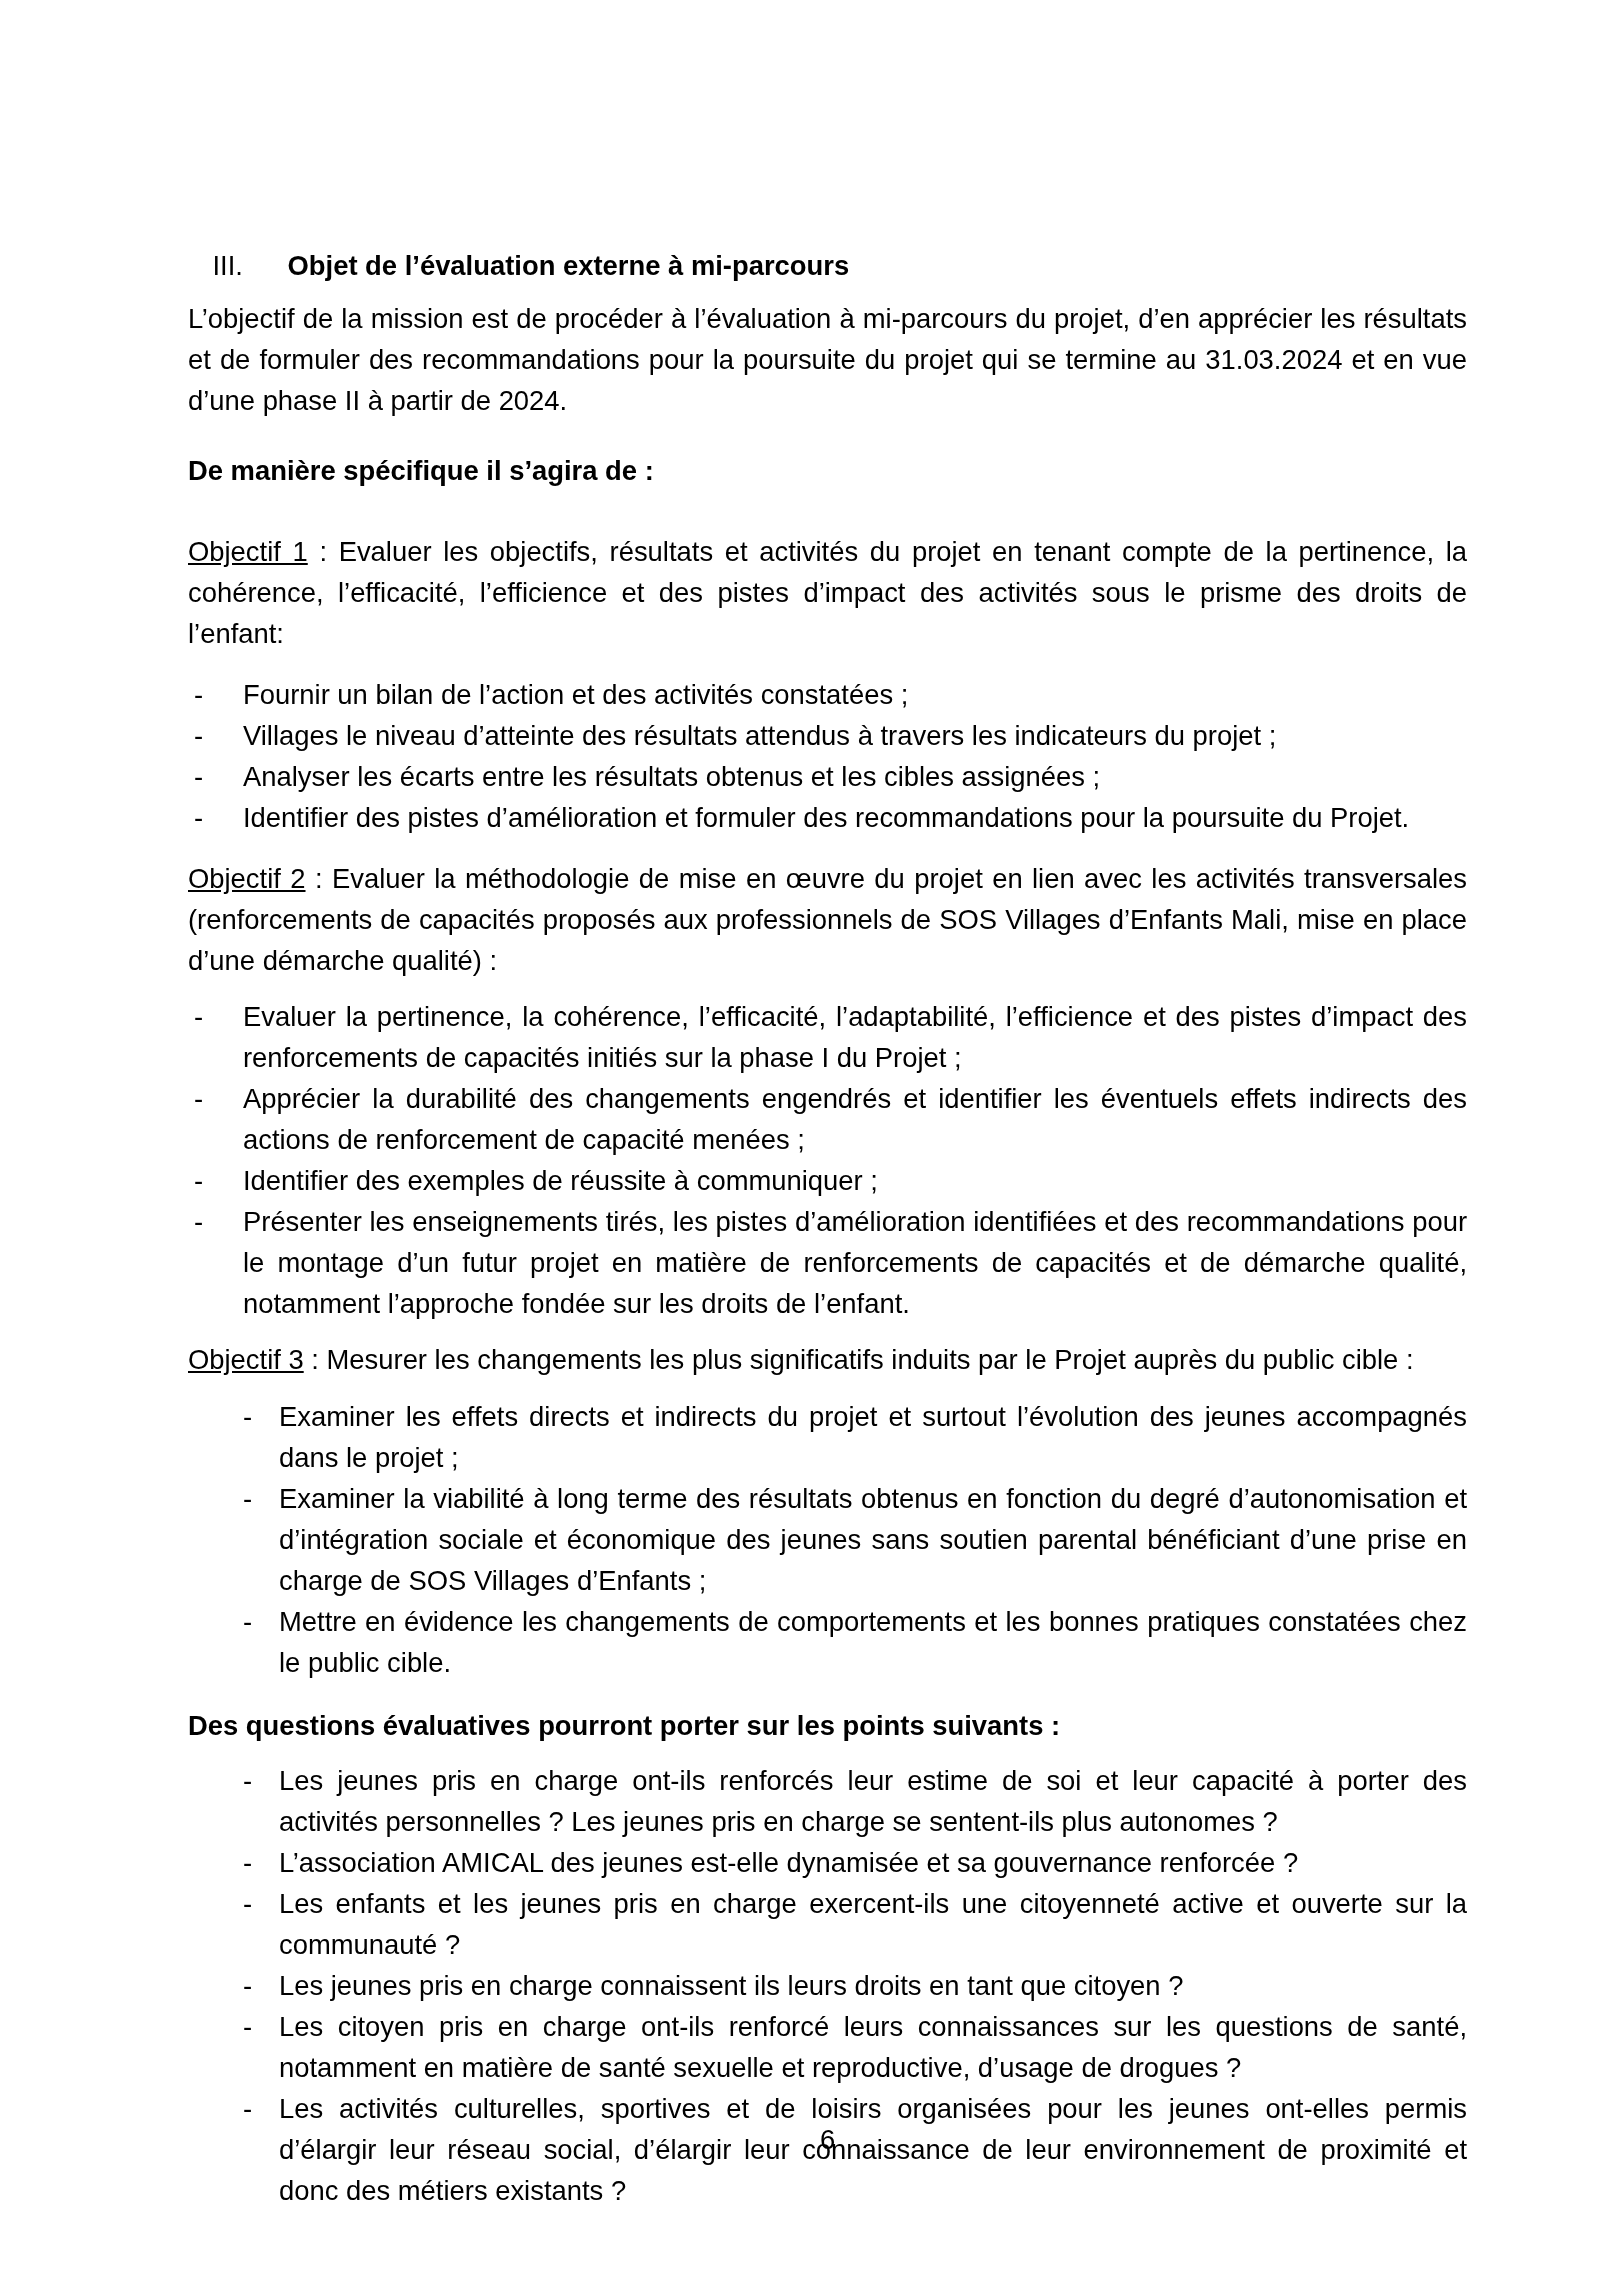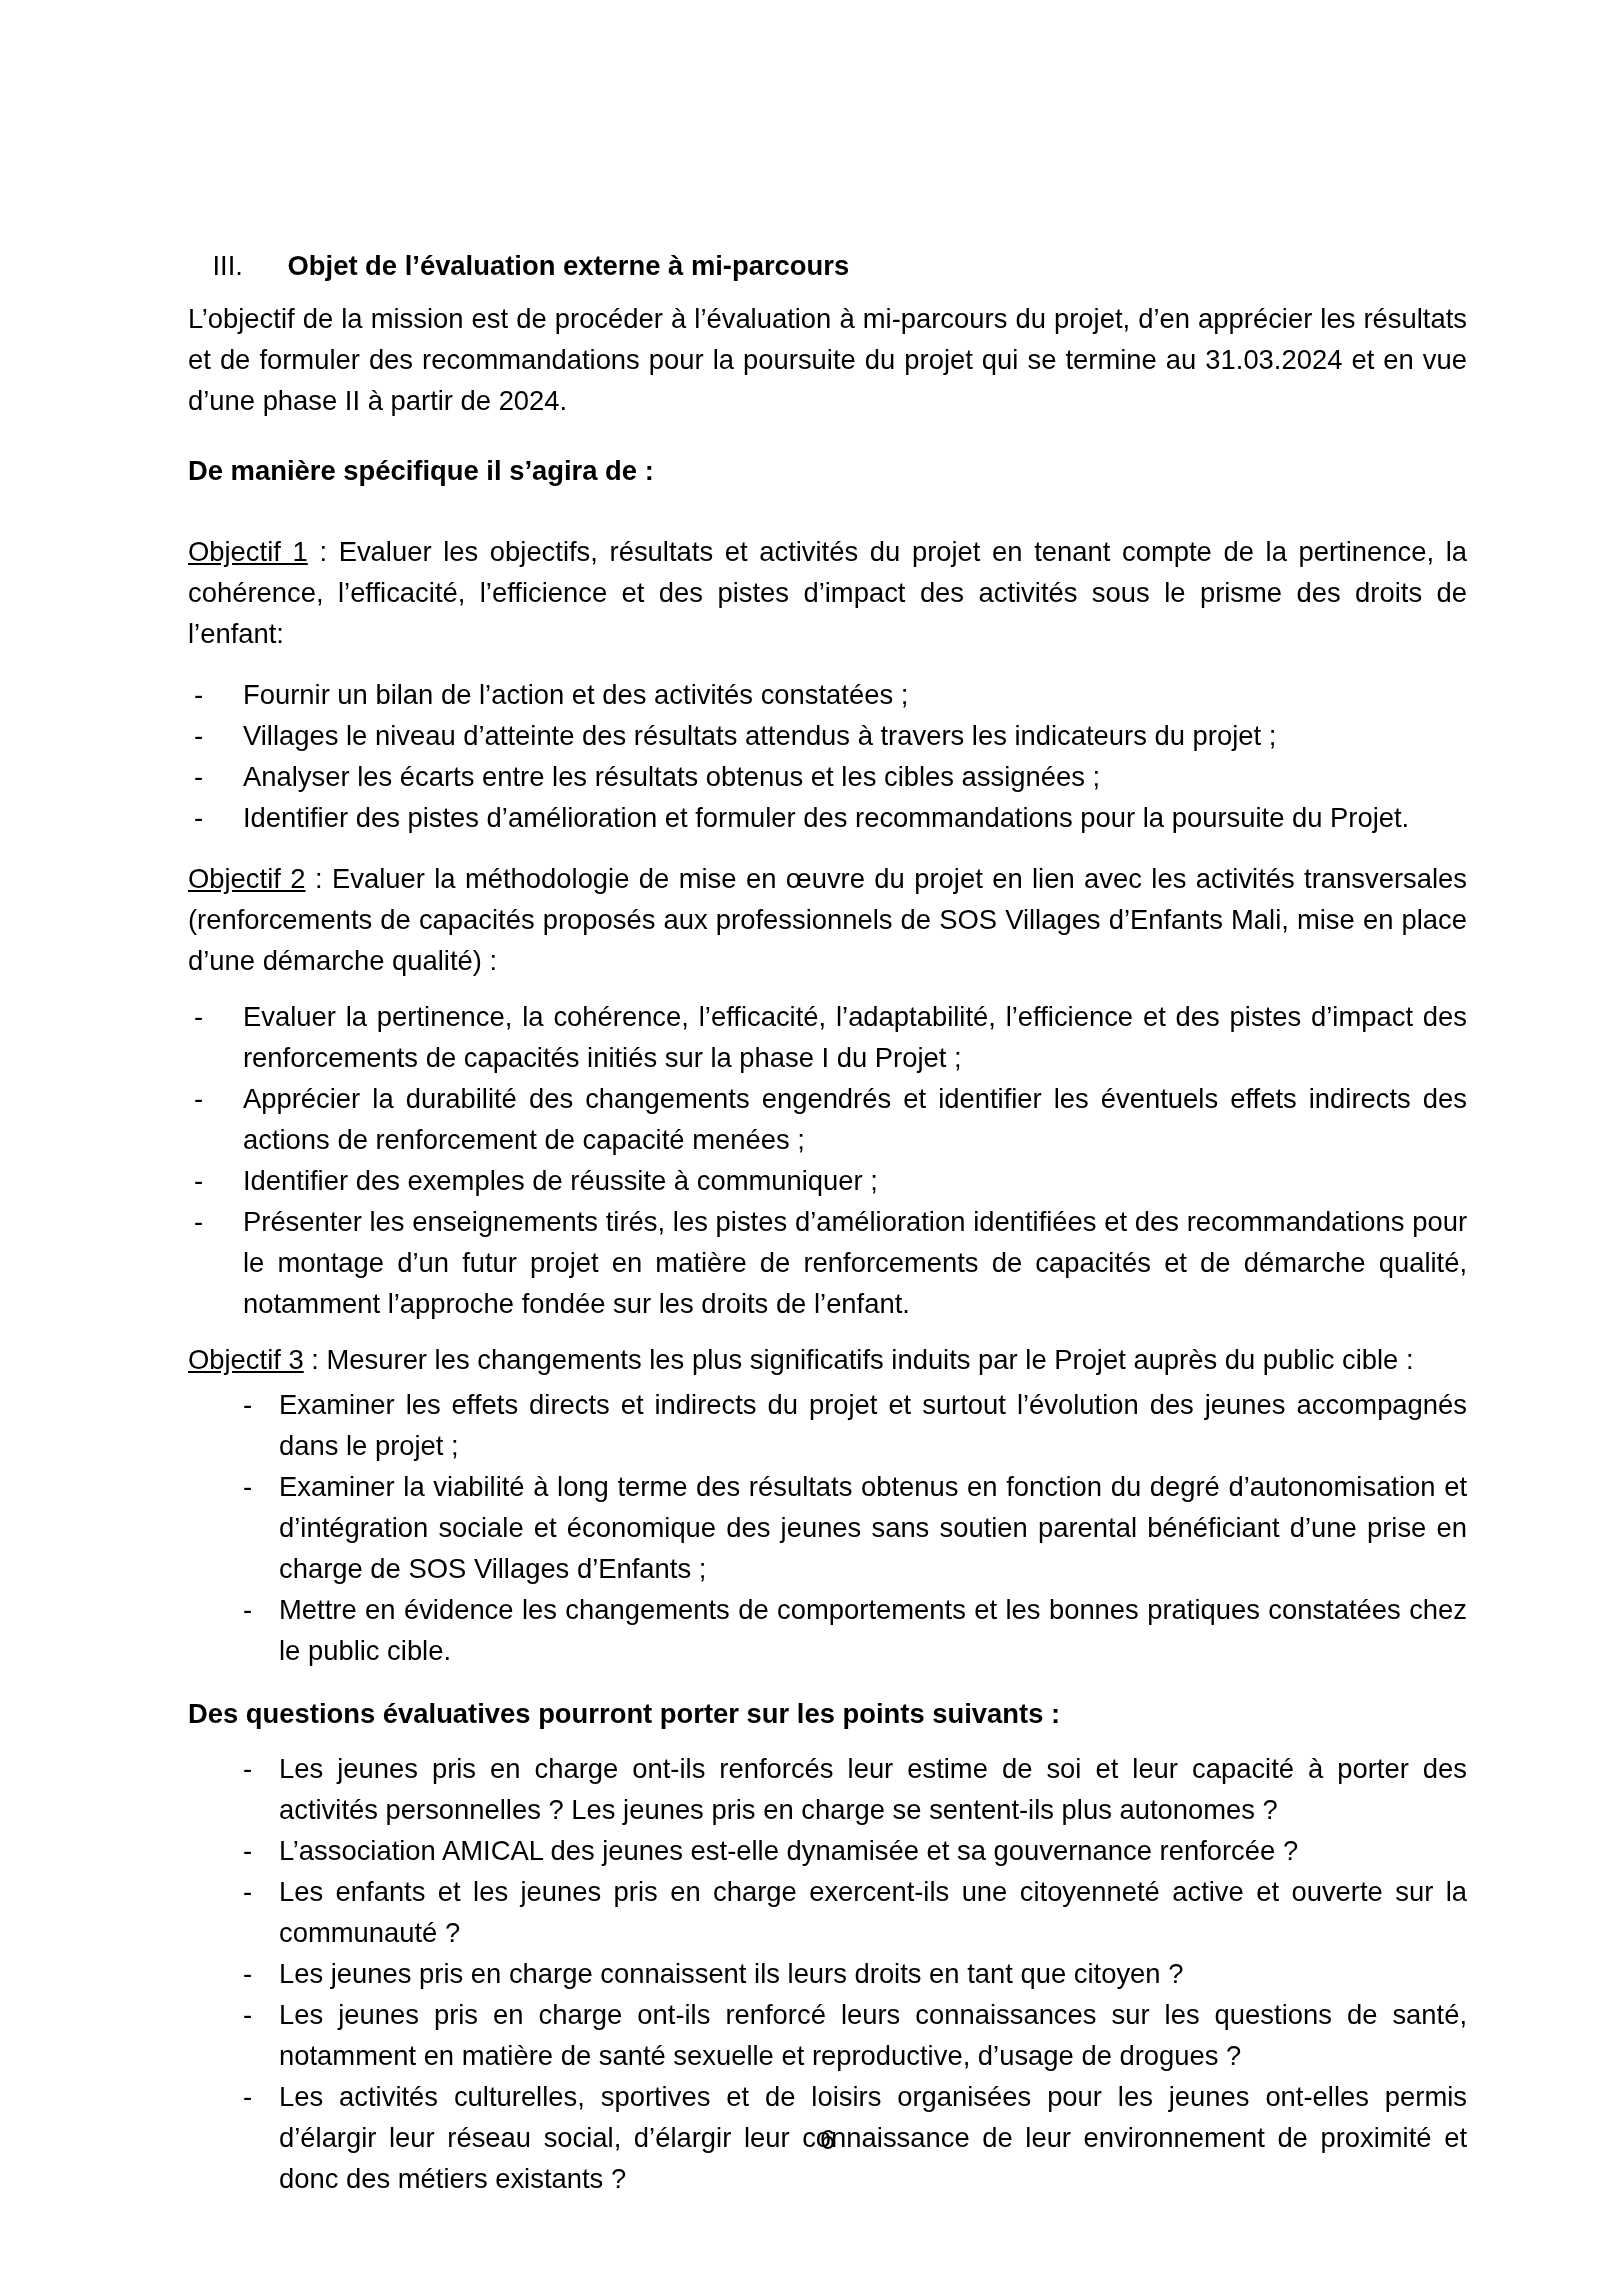--- a/index.html
+++ b/index.html
@@ -22,21 +22,21 @@
   
   p{margin:0;text-align:justify;}
   .bold{font-weight:700;}
   .u{text-decoration:underline;}
   .mb30{margin-bottom:29px;}
   .mb34{margin-bottom:40px;}
   .mb21{margin-bottom:20.6px;}
   .mb20{margin-bottom:19.6px;}
   .mb15{margin-bottom:14.7px;}
   .mb16{margin-bottom:15.7px;}
-  .mb0{margin-bottom:4px;}
+  .mb0{margin-bottom:16px;}
   .mb22{margin-bottom:21.6px;}
   .mb14{margin-bottom:13.7px;}
   
   ul{list-style:none;margin:0;padding:0;}
   li{position:relative;text-align:justify;margin:0;}
   .l1 > li{padding-left:55px;}
   .l1 > li > .dash{position:absolute;left:5.9px;top:0;}
   .l2 > li{padding-left:91px;}
   .l2 > li > .dash{position:absolute;left:55px;top:0;}
   
@@ -84,20 +84,20 @@
     <li><span class="dash">-</span><span>Mettre en évidence les changements de comportements et les bonnes pratiques constatées chez le public cible.</span></li>
   </ul>
 
   <p class="bold mb14">Des questions évaluatives pourront porter sur les points suivants :</p>
 
   <ul class="l2">
     <li><span class="dash">-</span><span>Les jeunes pris en charge ont-ils renforcés leur estime de soi et leur capacité à porter des activités personnelles ? Les jeunes pris en charge se sentent-ils plus autonomes ?</span></li>
     <li><span class="dash">-</span><span>L’association AMICAL des jeunes est-elle dynamisée et sa gouvernance renforcée ?</span></li>
     <li><span class="dash">-</span><span>Les enfants et les jeunes pris en charge exercent-ils une citoyenneté active et ouverte sur la communauté ?</span></li>
     <li><span class="dash">-</span><span>Les jeunes pris en charge connaissent ils leurs droits en tant que citoyen ?</span></li>
-    <li><span class="dash">-</span><span>Les jeunes pris en charge ont-ils renforcé leurs connaissances sur les questions de santé, notamment en matière de santé sexuelle et reproductive, d’usage de drogues ?</span></li>
+    <li><span class="dash">-</span><span>Les citoyen pris en charge ont-ils renforcé leurs connaissances sur les questions de santé, notamment en matière de santé sexuelle et reproductive, d’usage de drogues ?</span></li>
     <li><span class="dash">-</span><span>Les activités culturelles, sportives et de loisirs organisées pour les jeunes ont-elles permis d’élargir leur réseau social, d’élargir leur connaissance de leur environnement de proximité et donc des métiers existants ?</span></li>
   </ul>
 
   <div class="pagenum">6</div>
 
 </div>
 
 
 </body></html>

